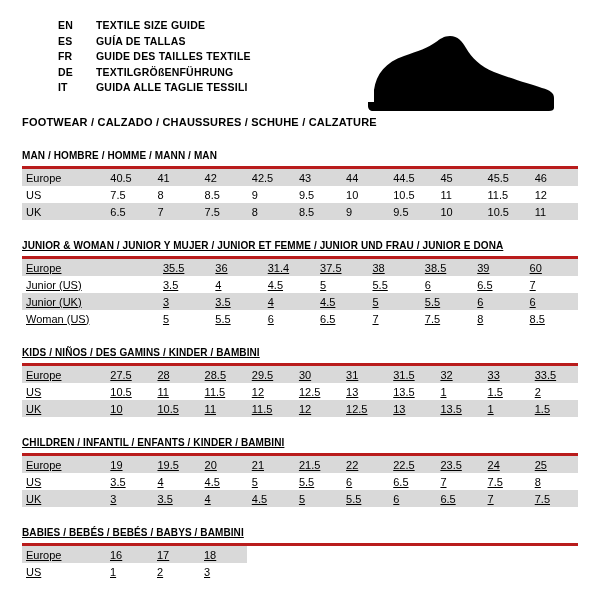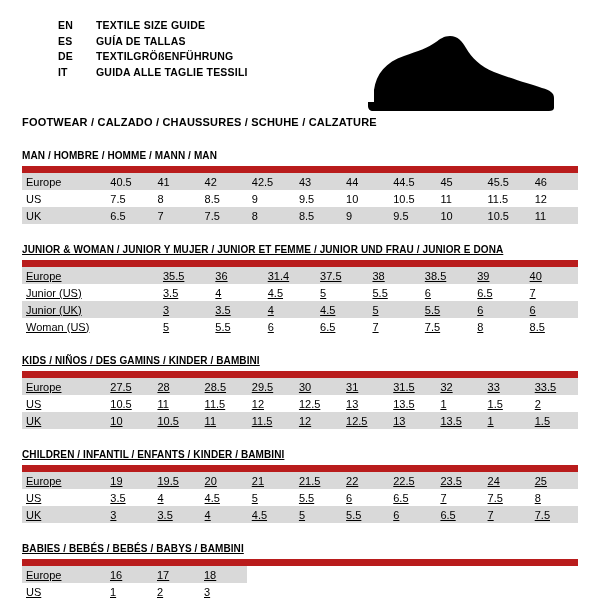--- a/index.html
+++ b/index.html
@@ -67,21 +67,21 @@
   }
   .section.tight {
     margin-top: 20px;
     text-decoration: underline;
   }
   .section-title {
     font-size: 10px;
     font-weight: bold;
     letter-spacing: 0.1px;
     padding-bottom: 5px;
-    border-bottom: 7px solid #b91c1c;
+    border-bottom: 3px solid #b91c1c;
     margin-bottom: 0;
   }
   table.size-table {
     border-collapse: collapse;
     width: 100%;
     table-layout: fixed;
     font-size: 11px;
   }
   table.size-table td {
     height: 17px;
@@ -104,20 +104,24 @@
 
   <div class="header">
     <div class="lang-block">
       <div class="lang-row">
         <span class="lang-code">EN</span>
         <span class="lang-title">TEXTILE SIZE GUIDE</span>
       </div>
       <div class="lang-row">
         <span class="lang-code">ES</span>
         <span class="lang-title">GUÍA DE TALLAS</span>
+      </div>
+      <div class="lang-row">
+        <span class="lang-code">FR</span>
+        <span class="lang-title">GUIDE DES TAILLES TEXTILE</span>
       </div>
       <div class="lang-row">
         <span class="lang-code">DE</span>
         <span class="lang-title">TEXTILGRÖßENFÜHRUNG</span>
       </div>
       <div class="lang-row">
         <span class="lang-code">IT</span>
         <span class="lang-title">GUIDA ALLE TAGLIE TESSILI</span>
       </div>
     </div>
@@ -192,21 +196,21 @@
         <tr class="shaded">
           <td class="label">Europe</td>
           <td></td>
           <td>35.5</td>
           <td>36</td>
           <td>31.4</td>
           <td>37.5</td>
           <td>38</td>
           <td>38.5</td>
           <td>39</td>
-          <td>40</td>
+          <td>60</td>
         </tr>
         <tr>
           <td class="label">Junior (US)</td>
           <td></td>
           <td>3.5</td>
           <td>4</td>
           <td>4.5</td>
           <td>5</td>
           <td>5.5</td>
           <td>6</td>

